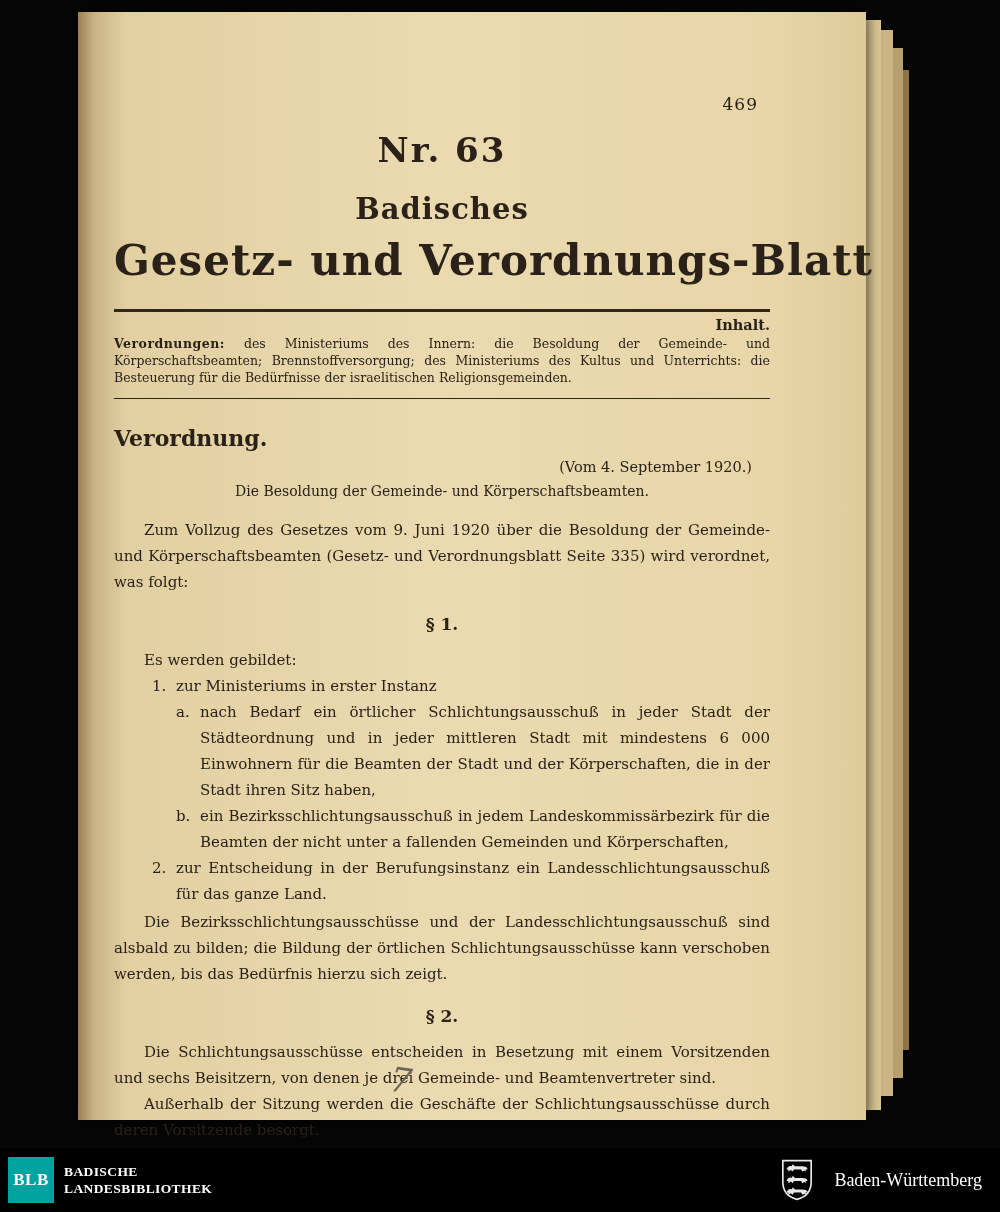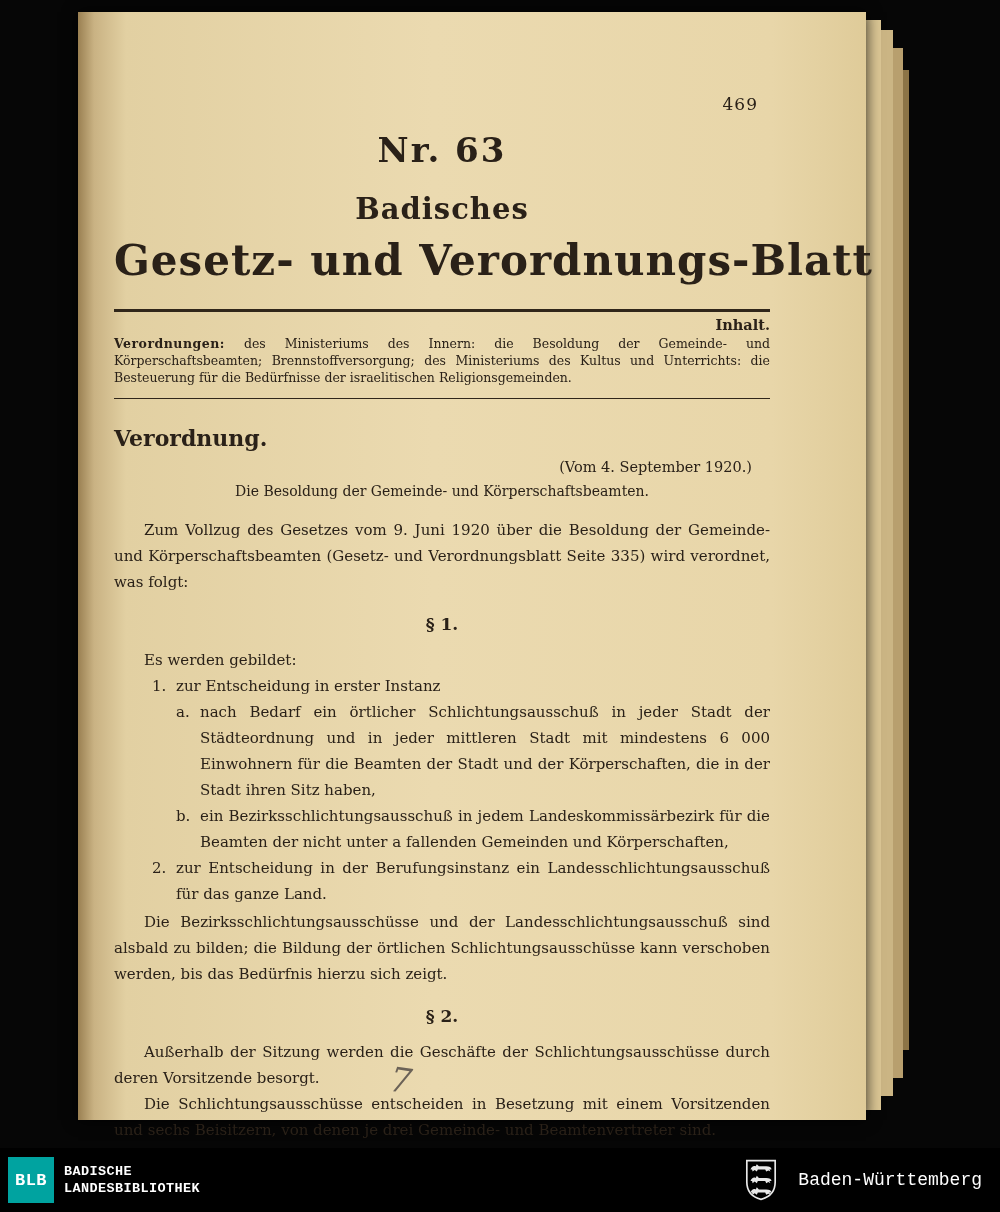--- a/index.html
+++ b/index.html
@@ -46,21 +46,21 @@
   .lvl2{padding-left:62px;}
   .closing{margin-top:2px;}
   .pg-footer{position:relative;font-size:12.5px;margin-top:16px;}
   .pg-footer .pf-left{margin-left:22px;}
   .pg-footer .pf-right{position:absolute;left:58%;top:-2px;font-size:14px;}
   .hand-mark{position:absolute;left:312px;top:1048px;font-size:34px;color:#6b6257;
              font-style:italic;transform:rotate(8deg);font-family:"DejaVu Serif",serif;}
   
   .footer-bar{position:absolute;left:0;bottom:0;width:1000px;height:64px;background:#000;
               display:flex;align-items:center;justify-content:space-between;
-              font-family:Liberation Mono, monospace;color:#fff;box-sizing:border-box;
+              font-family:Liberation Serif, serif;color:#fff;box-sizing:border-box;
               padding:0 18px 0 8px;}
   .f-left{display:flex;align-items:center;gap:10px;cursor:pointer;}
   .blb-box{width:46px;height:46px;background:#00a3a0;display:flex;align-items:center;
            justify-content:center;font-weight:bold;font-size:17px;letter-spacing:.5px;}
   .lib-name{font-weight:bold;font-size:13.5px;line-height:17px;letter-spacing:.4px;}
   .f-right{display:flex;align-items:center;gap:20px;cursor:pointer;}
   .state-name{font-size:18px;}
   .coa{display:block;}
 </style>
 </head>
@@ -101,41 +101,41 @@
 
         <div class="body-text">
           <p class="para indent intro">Zum Vollzug des Gesetzes vom 9. Juni 1920 über die Besoldung der Gemeinde- und Körperschaftsbeamten (Gesetz- und Verordnungsblatt Seite 335) wird verordnet, was folgt:</p>
 
           <div class="sec-head">§ 1.</div>
           <p class="lead-line">Es werden gebildet:</p>
 
           <div class="list">
             <div class="li lvl1">
               <span class="lbl">1.</span>
-              <span class="txt">zur Entscheidung in erster Instanz</span>
+              <span class="txt">zur Ministeriums in erster Instanz</span>
             </div>
             <div class="li lvl2">
               <span class="lbl">a.</span>
               <span class="txt">nach Bedarf ein örtlicher Schlichtungsausschuß in jeder Stadt der Städteordnung und in jeder mittleren Stadt mit mindestens 6 000 Einwohnern für die Beamten der Stadt und der Körperschaften, die in der Stadt ihren Sitz haben,</span>
             </div>
             <div class="li lvl2">
               <span class="lbl">b.</span>
               <span class="txt">ein Bezirksschlichtungsausschuß in jedem Landeskommissärbezirk für die Beamten der nicht unter a fallenden Gemeinden und Körperschaften,</span>
             </div>
             <div class="li lvl1">
               <span class="lbl">2.</span>
               <span class="txt">zur Entscheidung in der Berufungsinstanz ein Landesschlichtungsausschuß für das ganze Land.</span>
             </div>
           </div>
 
           <p class="para indent closing">Die Bezirksschlichtungsausschüsse und der Landesschlichtungsausschuß sind alsbald zu bilden; die Bildung der örtlichen Schlichtungsausschüsse kann verschoben werden, bis das Bedürfnis hierzu sich zeigt.</p>
 
           <div class="sec-head">§ 2.</div>
+          <p class="para indent">Die Schlichtungsausschüsse entscheiden in Besetzung mit einem Vorsitzenden und sechs Beisitzern, von denen je drei Gemeinde- und Beamtenvertreter sind.</p>
           <p class="para indent">Außerhalb der Sitzung werden die Geschäfte der Schlichtungsausschüsse durch deren Vorsitzende besorgt.</p>
-          <p class="para indent">Die Schlichtungsausschüsse entscheiden in Besetzung mit einem Vorsitzenden und sechs Beisitzern, von denen je drei Gemeinde- und Beamtenvertreter sind.</p>
         </div>
 
         <div class="pg-footer">
           <span class="pf-left">Gesetz- und Verordnungsblatt 1920.</span>
           <span class="pf-right">89</span>
         </div>
 
         <span class="hand-mark">7</span>
       </div>
     </div>

